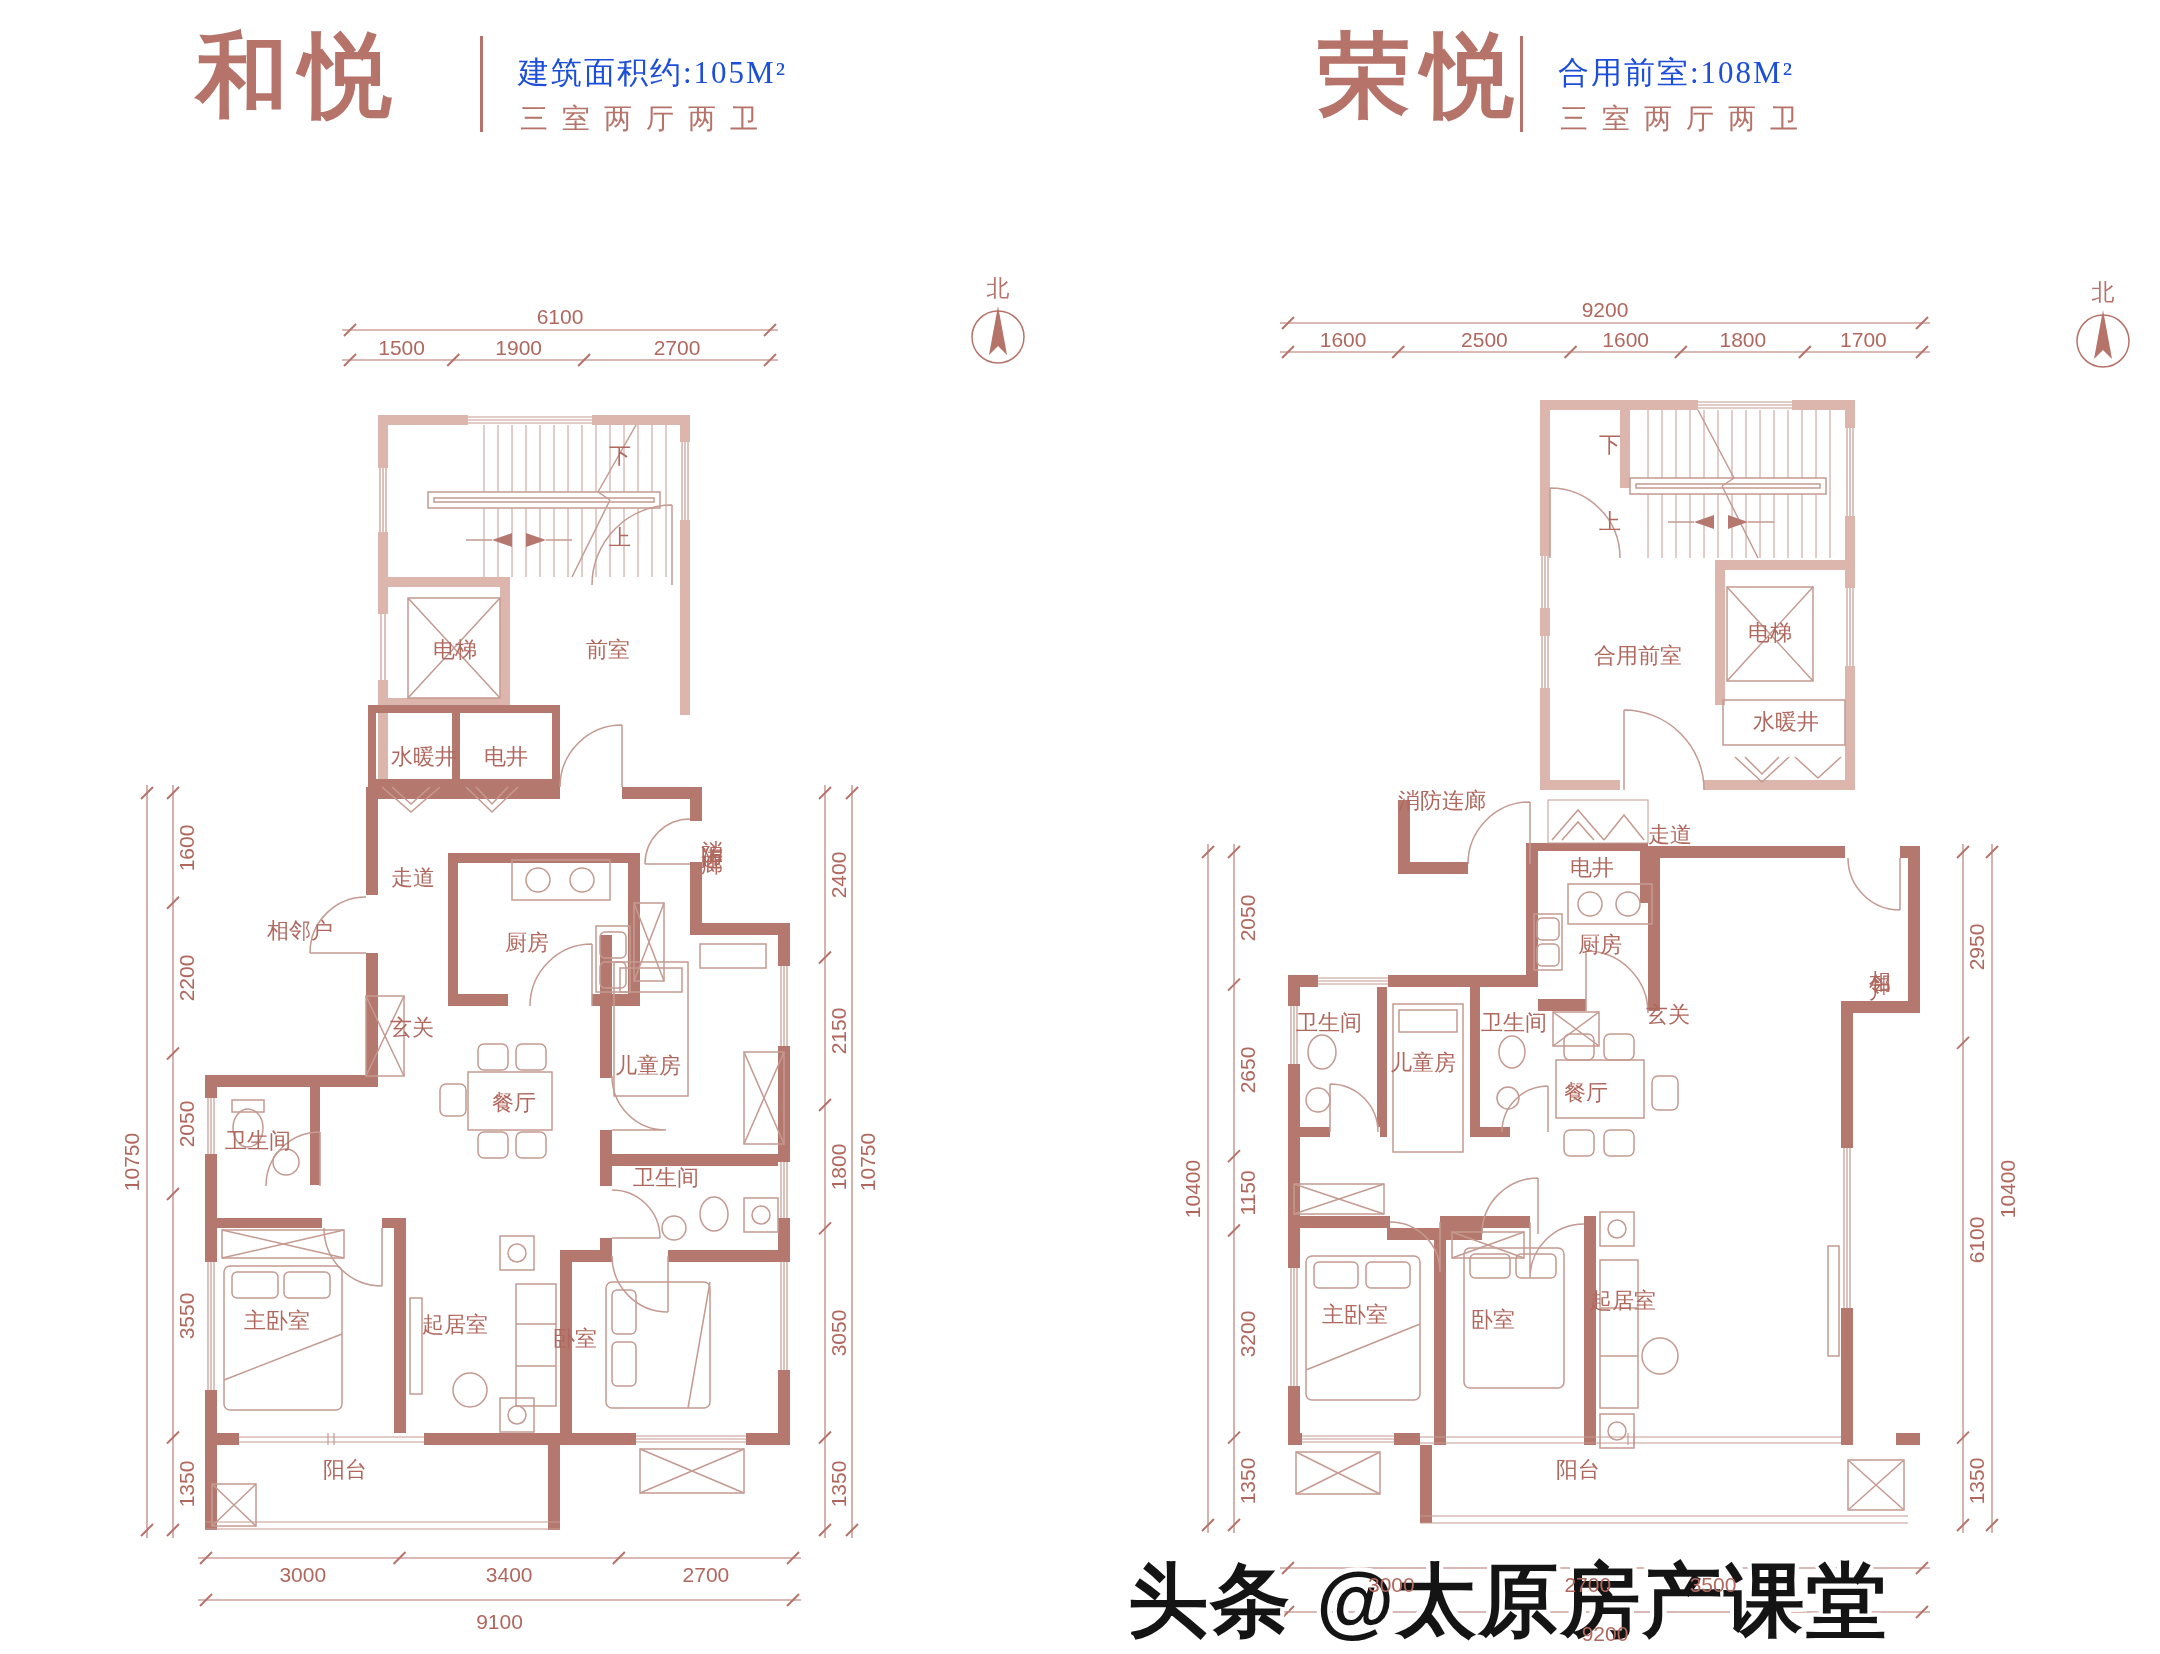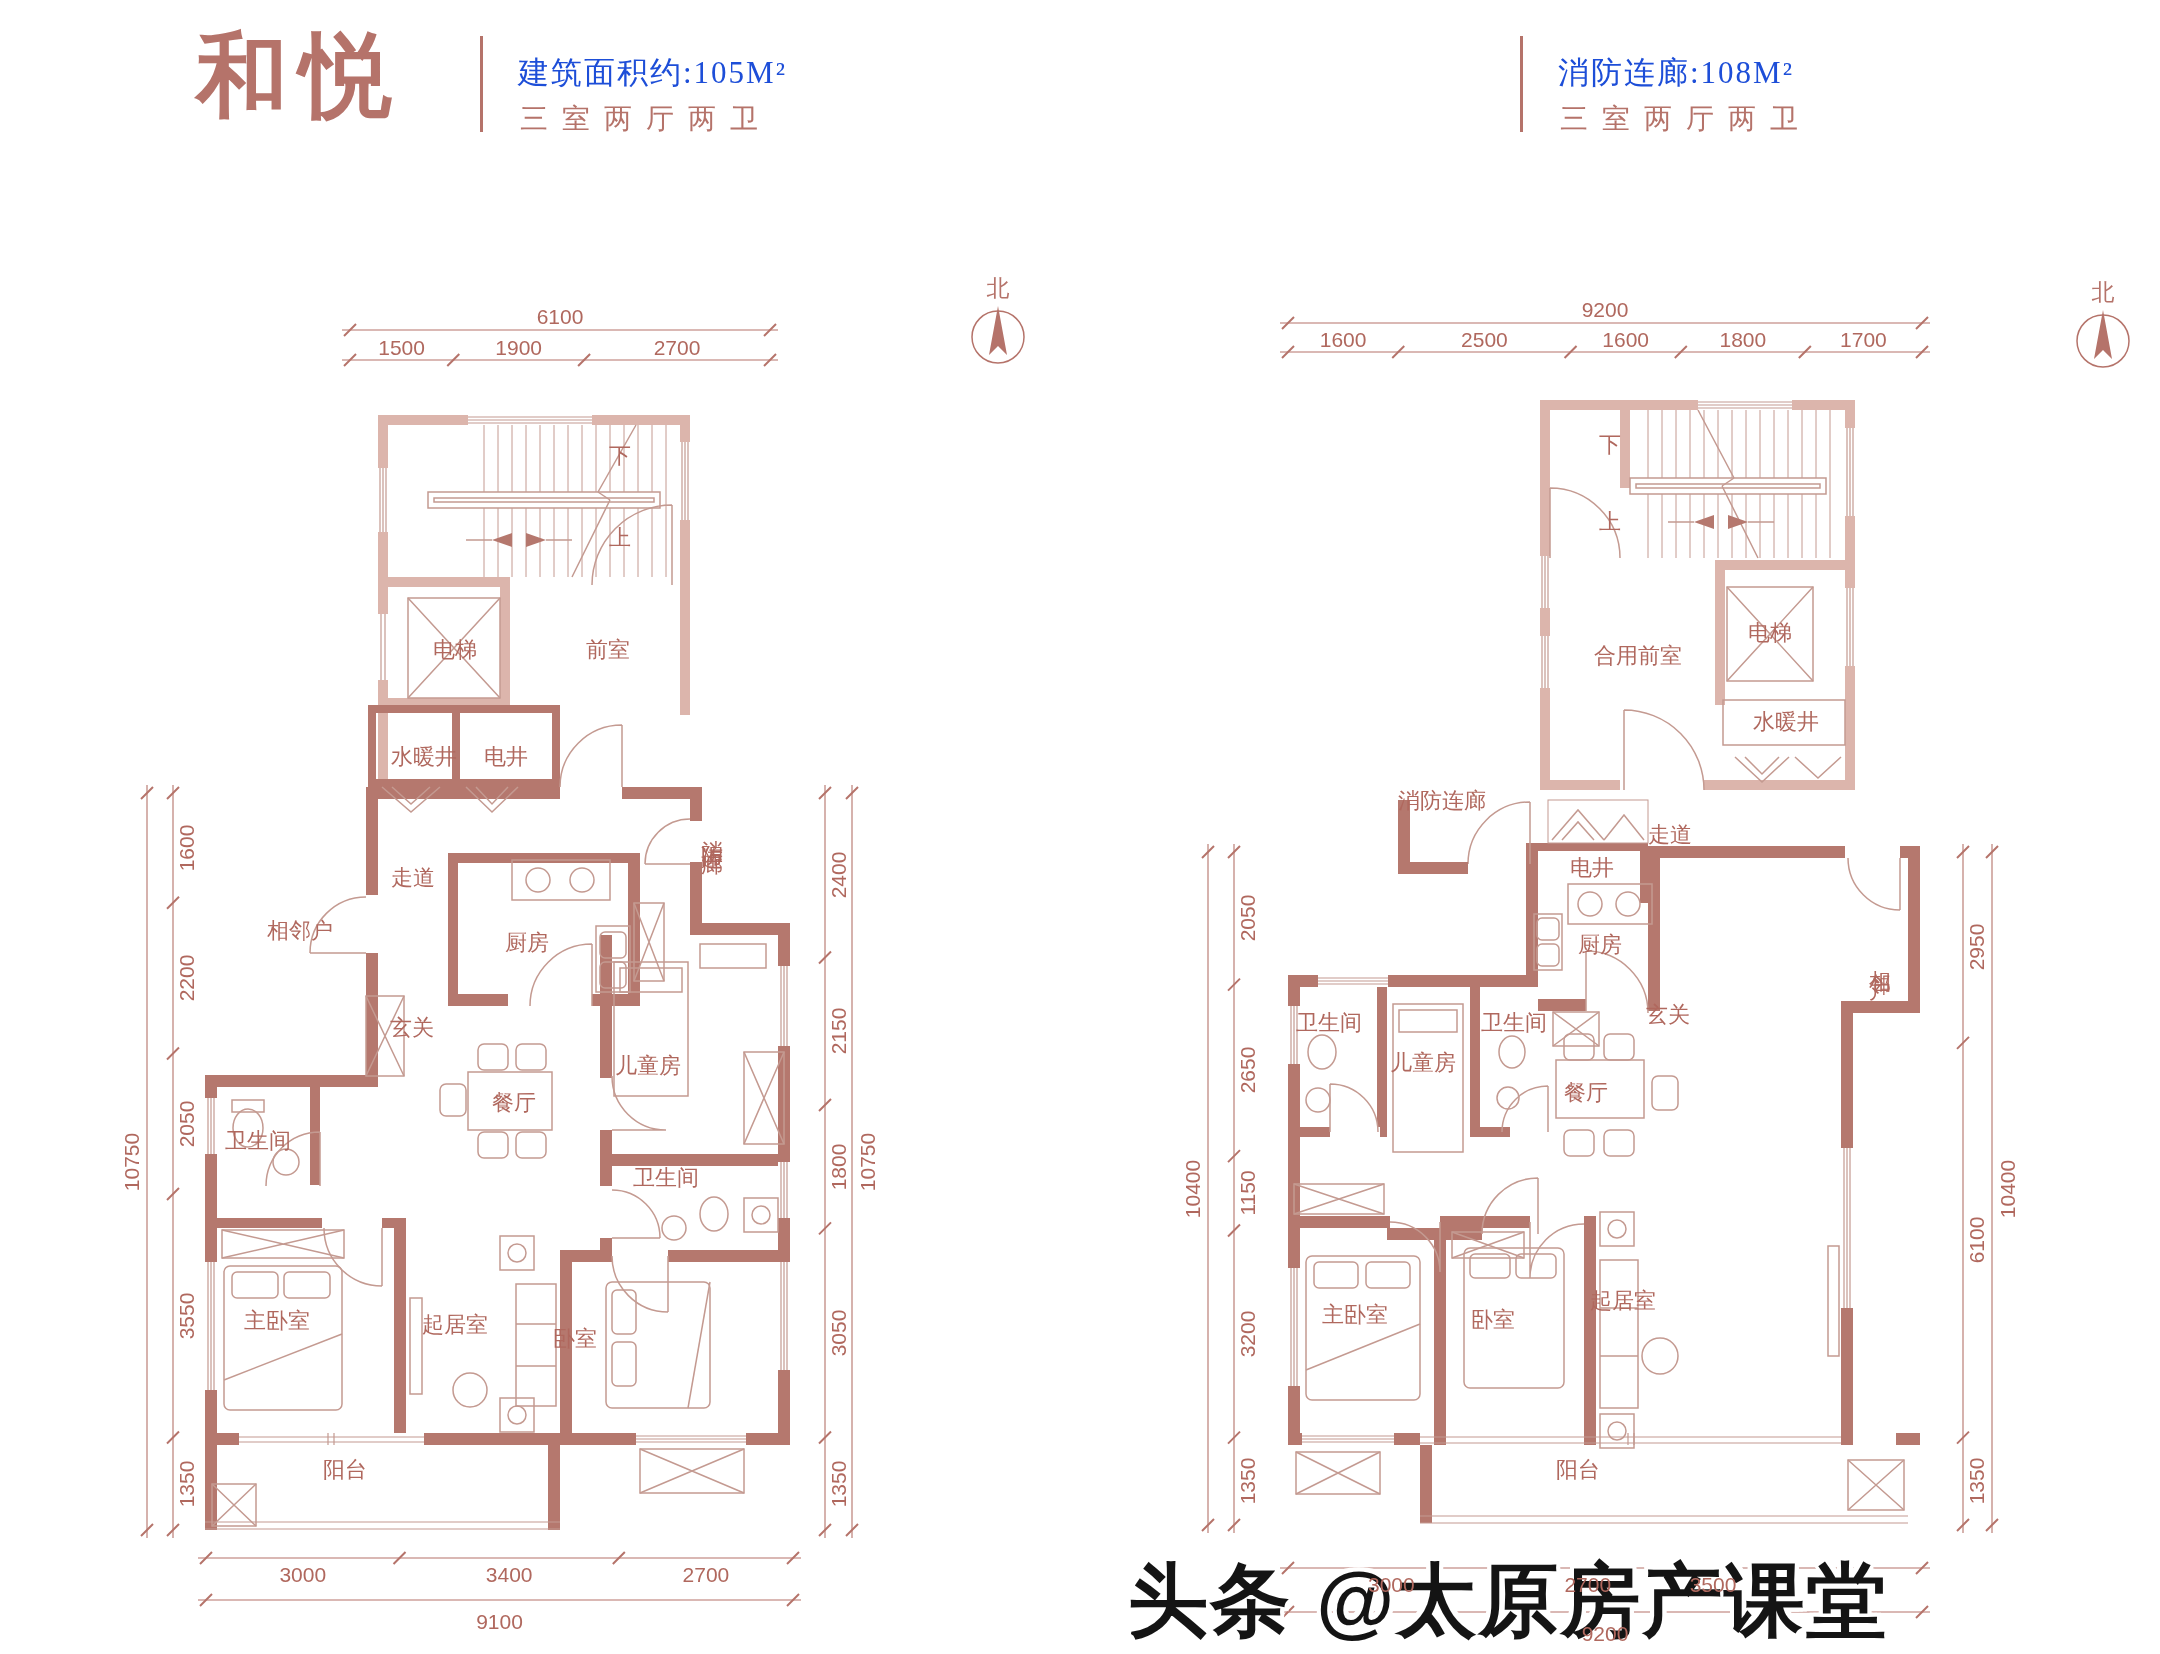--- a/index.html
+++ b/index.html
@@ -422,22 +422,23 @@
         <line x1="1674.8043478260868" y1="1574" x2="1686.8043478260868" y2="1562" stroke-width="2"></line>
         <line x1="1915.9999999999998" y1="1574" x2="1927.9999999999998" y2="1562" stroke-width="2"></line>
       </g>
 </svg>
 
 <div class="abs title" style="left:196px;top:30px;">和悦</div>
 <div class="abs vbar" style="left:480px;top:36px;"></div>
 <div class="abs area" style="left:518px;top:52px;">建筑面积约:105M²</div>
 <div class="abs spec" style="left:520px;top:100px;">三室两厅两卫</div>
 
+<div class="abs title" style="left:1318px;top:30px;">荣悦</div>
 <div class="abs vbar" style="left:1520px;top:36px;"></div>
-<div class="abs area" style="left:1558px;top:52px;">消防连廊:108M²</div>
+<div class="abs area" style="left:1558px;top:52px;">合用前室:108M²</div>
 <div class="abs spec" style="left:1560px;top:100px;">三室两厅两卫</div>
 
 <div class="north" style="left:998px;top:288px;">北</div>
 <div class="north" style="left:2103px;top:292px;">北</div>
 
 <div id="watermark">头条 @太原房产课堂</div>
 
 <div class="lbl" style="left: 455px; top: 650px;">电梯</div>
     <div class="lbl" style="left: 608px; top: 650px;">前室</div>
     <div class="lbl" style="left: 424px; top: 757px;">水暖井</div>

